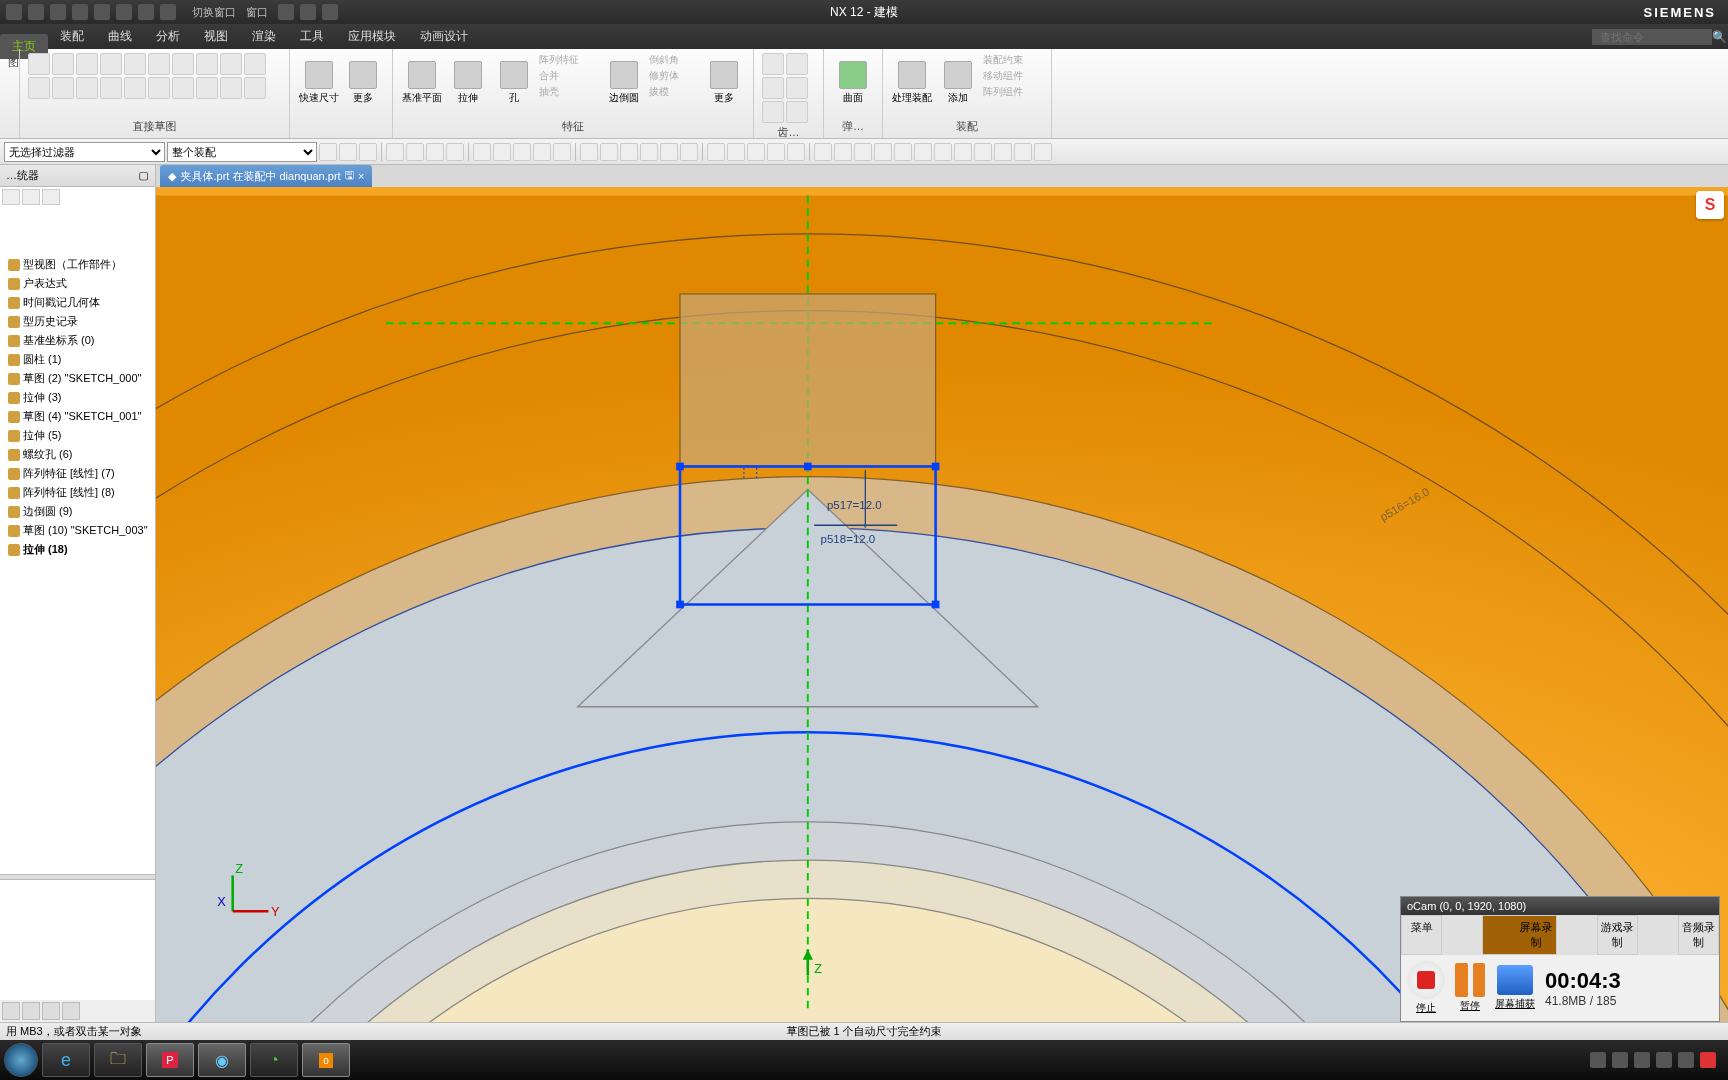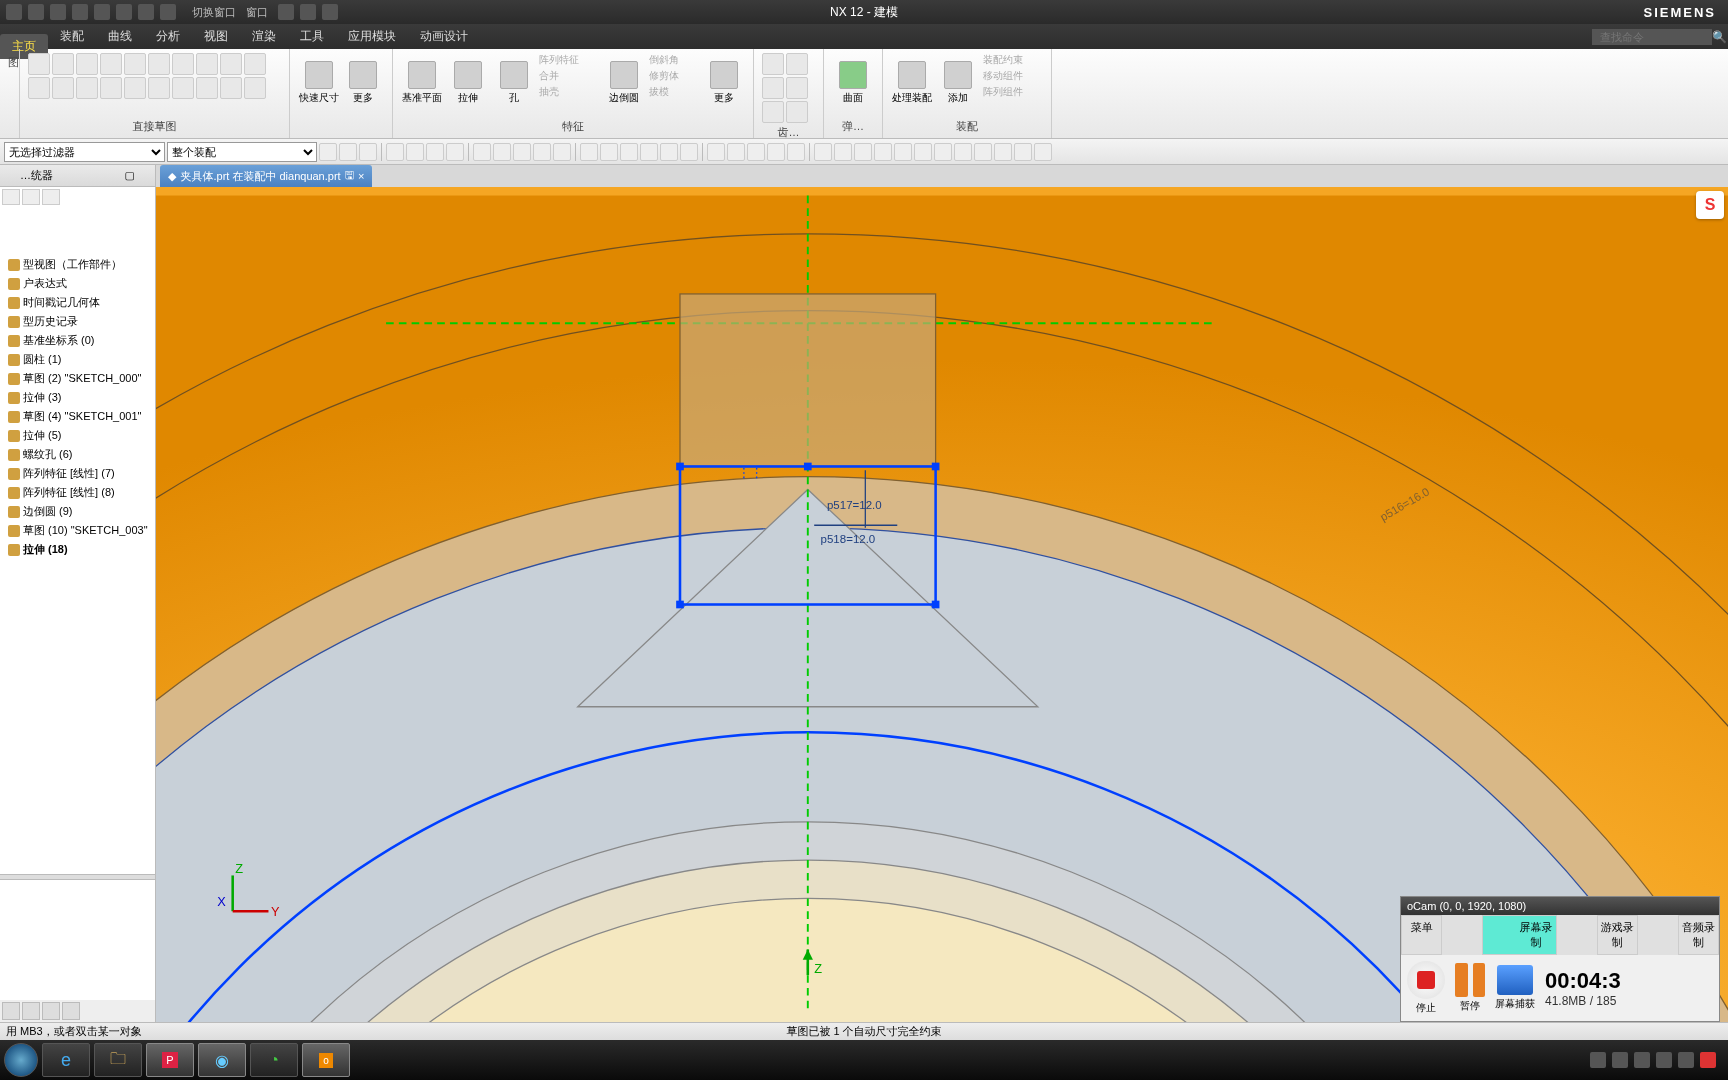--- a/index.html
+++ b/index.html
@@ -9,21 +9,21 @@
 .titlebar { height: 24px; background: linear-gradient(#3a3a3a,#2a2a2a); color: #ddd; display: flex; align-items: center; font-size: 11px; }
 .titlebar .qat { display:flex; gap:6px; padding: 0 6px; }
 .qat-btn { width:16px; height:16px; background:#555; border-radius:2px; }
 .titlebar .win-label { margin-left: 10px; color:#bbb; }
 .titlebar .app-title { position:absolute; left:50%; transform:translateX(-50%); color:#fff; font-size:12px; }
 .titlebar .brand { margin-left:auto; padding-right:12px; font-weight:bold; letter-spacing:2px; color:#fff; font-size:13px; }
 
 
 .menubar { height: 25px; background: linear-gradient(#3a3a3a,#2d2d2d); display:flex; align-items:center; font-size:12px; }
 .menu-item { padding: 4px 12px; color:#ddd; cursor:pointer; }
-.menu-item.active { background:#555; color:#fde047; border-radius:3px 3px 0 0;margin-top:20px; }
+.menu-item.active { background:#555; color:#84cc16; border-radius:3px 3px 0 0;margin-top:20px; }
 .menubar .search { margin-left:auto; background:#555; color:#aaa; padding:2px 8px; width:120px; font-size:11px; border:none; }
 .menubar .search-icon { width:16px; color:#aaa; text-align:center; }
 
 
 .ribbon { height: 90px; background: linear-gradient(#fdfdfd,#e8e8e8); border-bottom:1px solid #bbb; display:flex; }
 .ribbon-group { border-right:1px solid #ccc; padding:4px 8px; display:flex; flex-direction:column; justify-content:space-between; }
 .ribbon-group .btns { display:flex; gap:2px; flex-wrap:wrap; }
 .ribbon-group .btns.col { flex-direction:column; }
 .ribbon-btn-big { width:42px; height:60px; display:flex; flex-direction:column; align-items:center; justify-content:center; font-size:10px; gap:2px; cursor:pointer; }
 .ribbon-btn-big .ico { width:28px; height:28px; background:#d0d0d0; border:1px solid #aaa; border-radius:2px; }
@@ -34,21 +34,21 @@
 
 
 .filterbar { height:26px; background:linear-gradient(#f4f4f4,#e4e4e4); border-bottom:1px solid #bbb; display:flex; align-items:center; padding:0 4px; gap:2px; }
 .filterbar select { font-size:11px; height:20px; border:1px solid #999; background:#fff; }
 .tb-btn { width:18px; height:18px; background:#eee; border:1px solid #ccc; border-radius:2px; cursor:pointer; }
 .tb-sep { width:1px; height:18px; background:#bbb; margin:0 2px; }
 
 
 .main { display:flex; height: calc(1080px - 24px - 25px - 90px - 26px - 18px - 40px); }
 .navigator { width:156px; background:#fff; border-right:1px solid #bbb; display:flex; flex-direction:column; font-size:11px; }
-.nav-header { background:linear-gradient(#eaeaea,#dadada); padding:3px 20px; display:flex; justify-content:space-between; align-items:center; border-bottom:1px solid #bbb;text-align:center; }
+.nav-header { background:linear-gradient(#eaeaea,#dadada); padding:3px 6px; display:flex; justify-content:space-between; align-items:center; border-bottom:1px solid #bbb;text-align:center; }
 .nav-controls { display:flex; gap:2px; padding:2px; }
 .nav-controls .nc { width:18px; height:16px; background:#eee; border:1px solid #ccc; }
 .nav-tree { flex:1; overflow:auto;margin-top:48px; }
 .nav-item { padding:2px 4px 2px 8px; white-space:nowrap; cursor:pointer; display:flex; align-items:center; gap:3px; }
 .nav-item.sel { background:#fff; font-weight:bold; }
 .nav-item .ni-ico { width:12px; height:12px; background:#d0a040; border-radius:2px; flex-shrink:0; }
 .nav-resize { height:6px; background:#ddd; border-top:1px solid #bbb; border-bottom:1px solid #bbb; cursor:ns-resize; }
 .nav-footer { display:flex; gap:2px; padding:2px; background:#eee; }
 .nav-footer .nf { width:18px; height:18px; background:#ddd; border:1px solid #bbb; }
 
@@ -56,23 +56,23 @@
 .tabstrip { height:22px; background:#d8d8d8; display:flex; align-items:center; padding-left:4px; font-size:11px; }
 .doc-tab { background:linear-gradient(#6aa0d8,#4a80c0); color:#fff; padding:2px 8px; border-radius:3px 3px 0 0; display:flex; align-items:center; gap:4px; }
 .doc-tab .close { cursor:pointer; }
 .viewport { flex:1; position:relative; background:#f5a623; overflow:hidden; }
 
 
 .ocam { position:absolute; right:8px; bottom:0; width:320px; background:#f0f0f0; border:1px solid #888; font-size:11px; }
 .ocam-title { background:linear-gradient(#555,#333); color:#fff; padding:3px 6px; font-size:11px; }
 .ocam-tabs { display:flex; background:#e0e0e0;gap:40px; }
 .ocam-tab { flex:1; text-align:center; padding:4px 2px; border:1px solid #ccc; font-size:11px; cursor:pointer; }
-.ocam-tab.active { background:#5eead4;padding-left:35px; }
+.ocam-tab.active { background:#a16207;padding-left:35px; }
 .ocam-body { display:flex; align-items:center; padding:6px; gap:10px; }
-.ocam-btn { display:flex; flex-direction:column; align-items:center; gap:2px; font-size:10px; cursor:pointer; }
+.ocam-btn { display:flex; flex-direction:column; align-items:center; gap:2px; font-size:10px; cursor:pointer;text-decoration:underline; }
 .ocam-stop { width:38px; height:38px; border-radius:50%; background:radial-gradient(#fff,#ddd); display:flex; align-items:center; justify-content:center; }
 .ocam-stop::after { content:""; width:18px; height:18px; background:#d22; border-radius:3px; }
 .ocam-pause { width:30px; height:34px; display:flex; gap:5px; }
 .ocam-pause span { flex:1; background:#e67e22; border-radius:2px; }
 .ocam-capture { width:36px; height:30px; background:linear-gradient(#5aa0ff,#2060c0); border-radius:3px; }
 .ocam-time { font-size:22px; font-weight:bold; }
 .ocam-size { font-size:12px; color:#333; }
 
 
 .statusbar { height:18px; background:linear-gradient(#eee,#ddd); border-top:1px solid #bbb; font-size:11px; display:flex; align-items:center; padding:0 6px; position:relative; }

